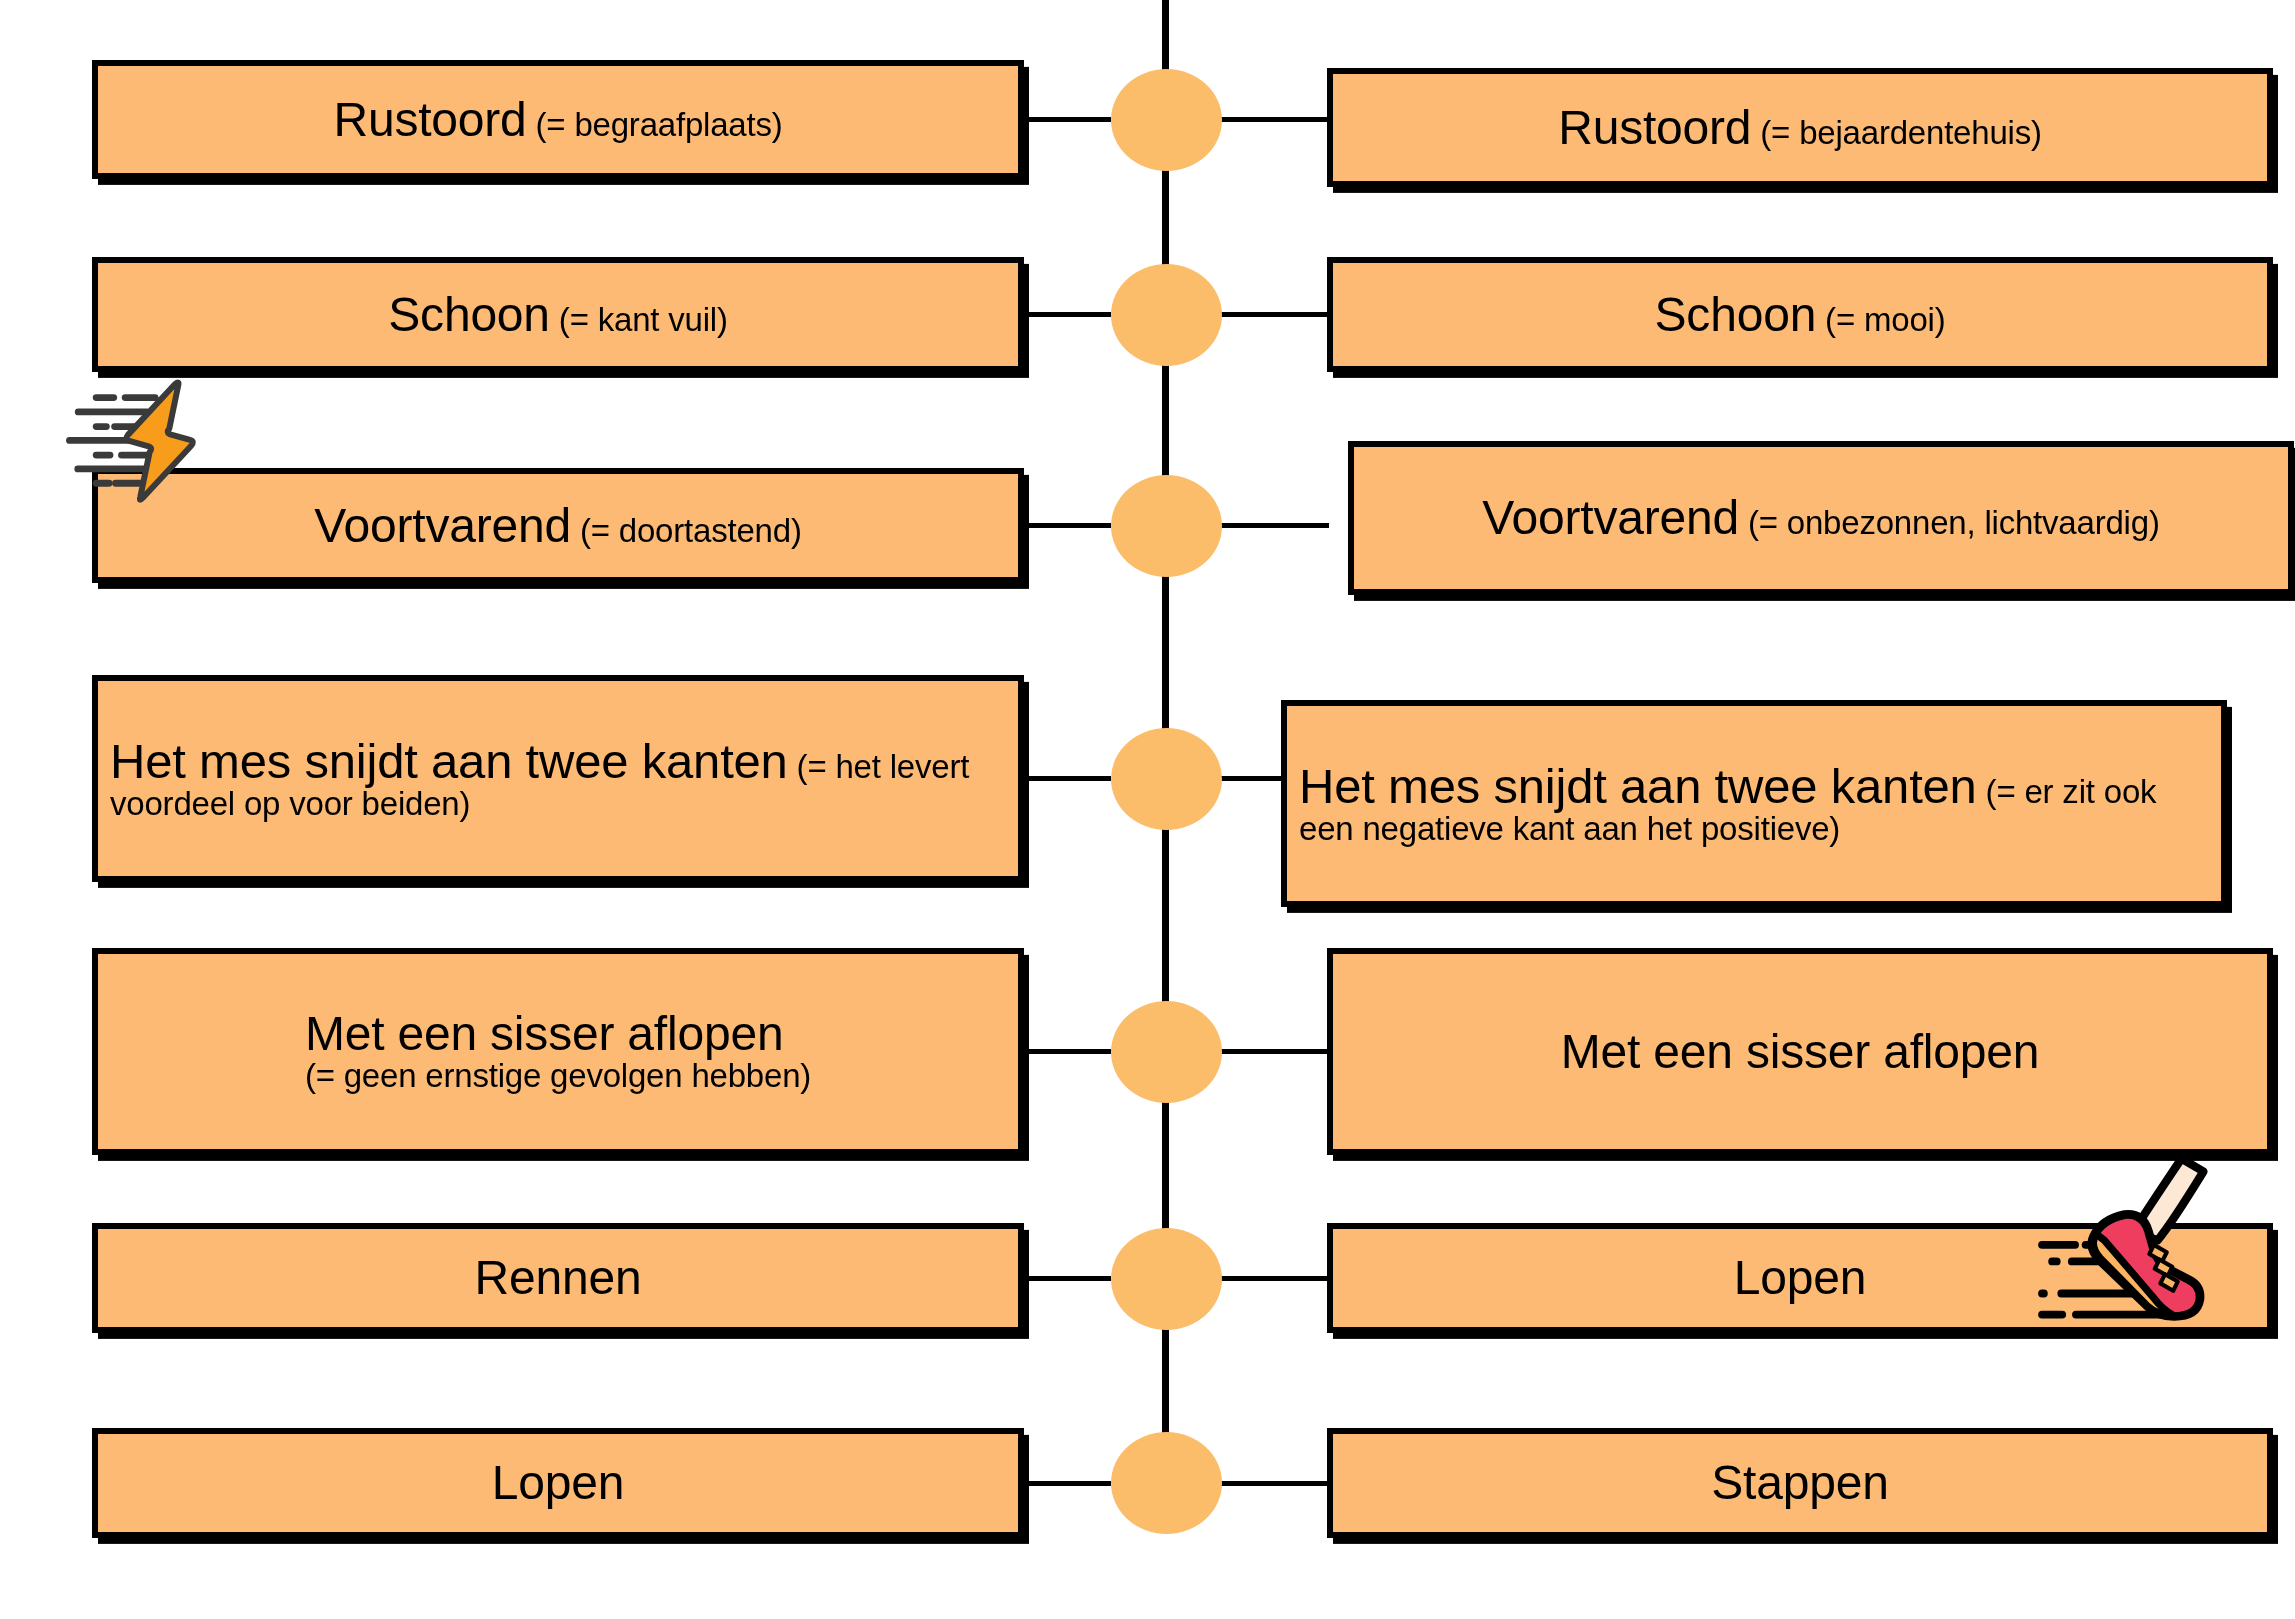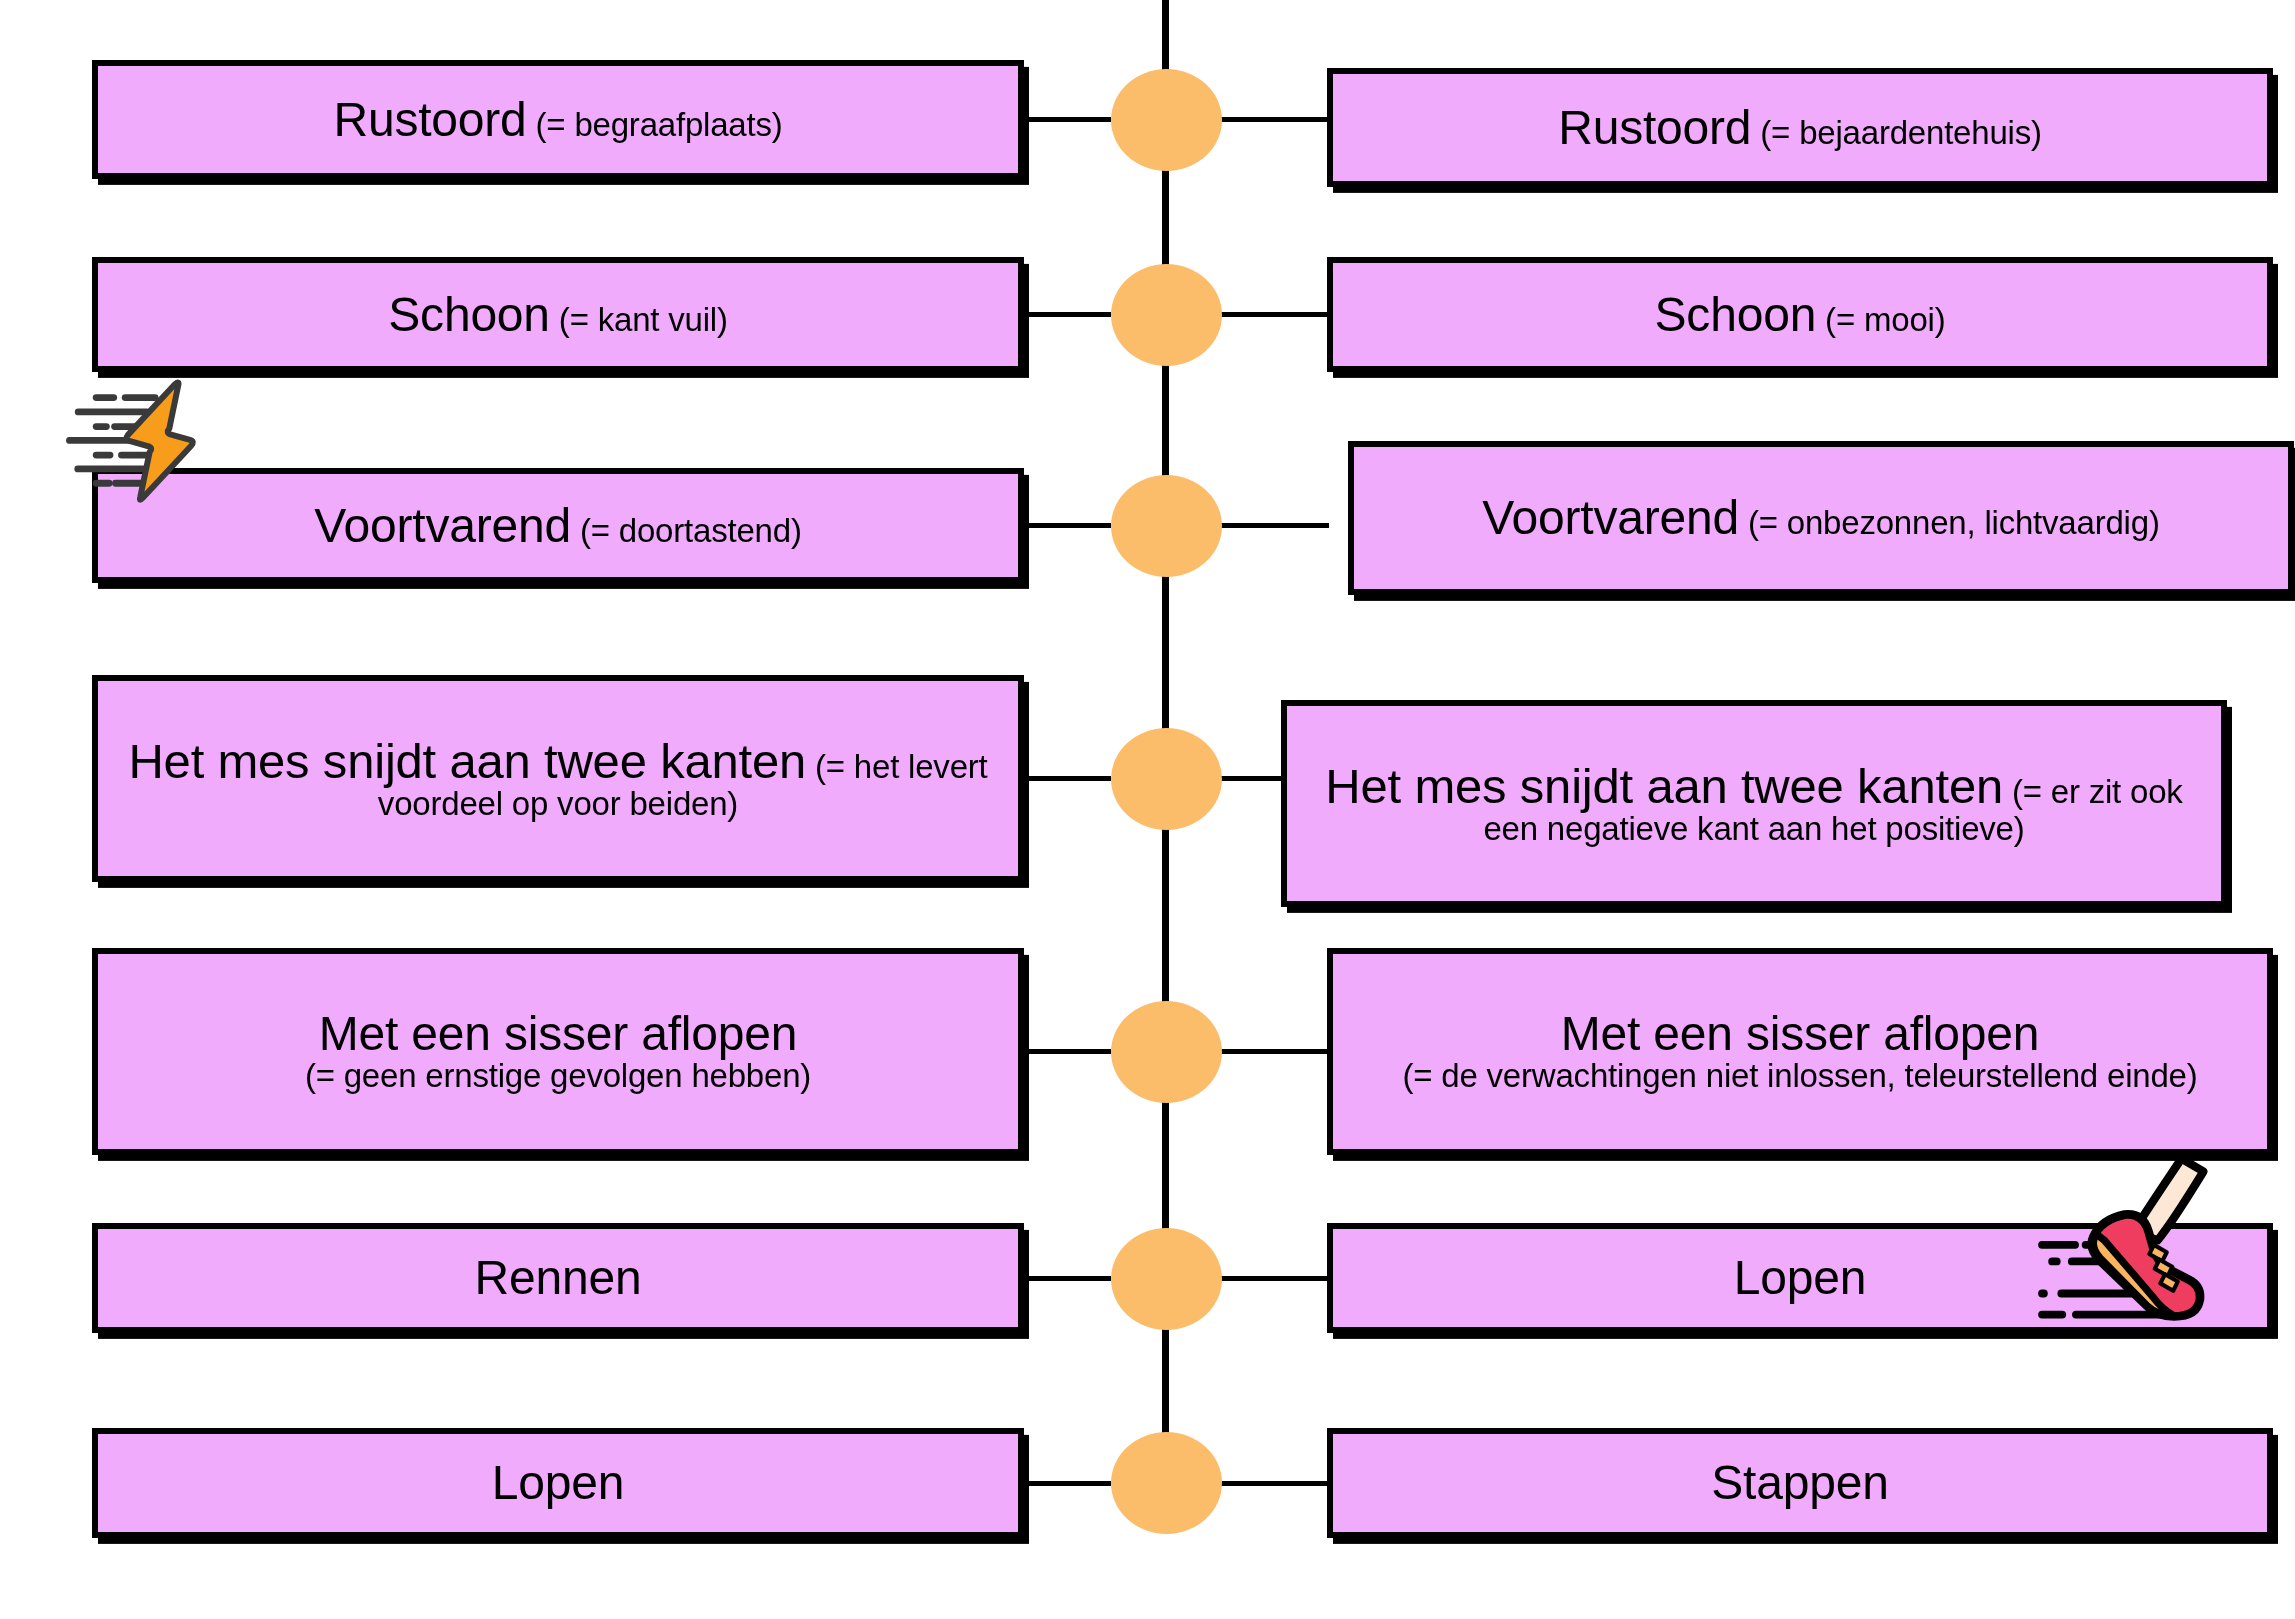--- a/index.html
+++ b/index.html
@@ -23,27 +23,27 @@
     z-index:1;
   }
 
   
   .row{position:absolute;left:0;width:2332px;}
 
   
   .box{
     position:absolute;
     box-sizing:border-box;
-    background:#f0abfc;
+    background:#fdba74;
     border:6.4px solid #000;
     box-shadow:5.5px 6.4px 0 -0.5px #000;
     display:flex;
     align-items:center;
     justify-content:center;
-    text-align:center;
+    text-align:left;
     z-index:3;
     padding:12px 12px;
   }
   .box .txt{
     display:block;
     line-height:1.04;
     color:#000;
   }
   .term{
     font-size:48px;
@@ -173,21 +173,20 @@
         <span class="term">Met een sisser aflopen</span><br>
         <span class="gloss">(= geen ernstige gevolgen hebben)</span>
       </span>
     </div>
     <div class="conn" style="left:1024px;top:1049px;width:87px;"></div>
     <div class="node" style="left:1111px;top:1001px;"></div>
     <div class="conn" style="left:1219px;top:1049px;width:110px;"></div>
     <div class="box" style="left:1327px;top:948px;width:946px;height:207px;">
       <span class="txt">
         <span class="term">Met een sisser aflopen</span><br>
-        <span class="gloss">(= de verwachtingen niet inlossen, teleurstellend einde)</span>
       </span>
     </div>
   </div>
 
   <div class="row" style="top:0;">
     <div class="box" style="left:92px;top:1223px;width:932px;height:110px;">
       <span class="txt">
         <span class="term">Rennen</span>
       </span>
     </div>

